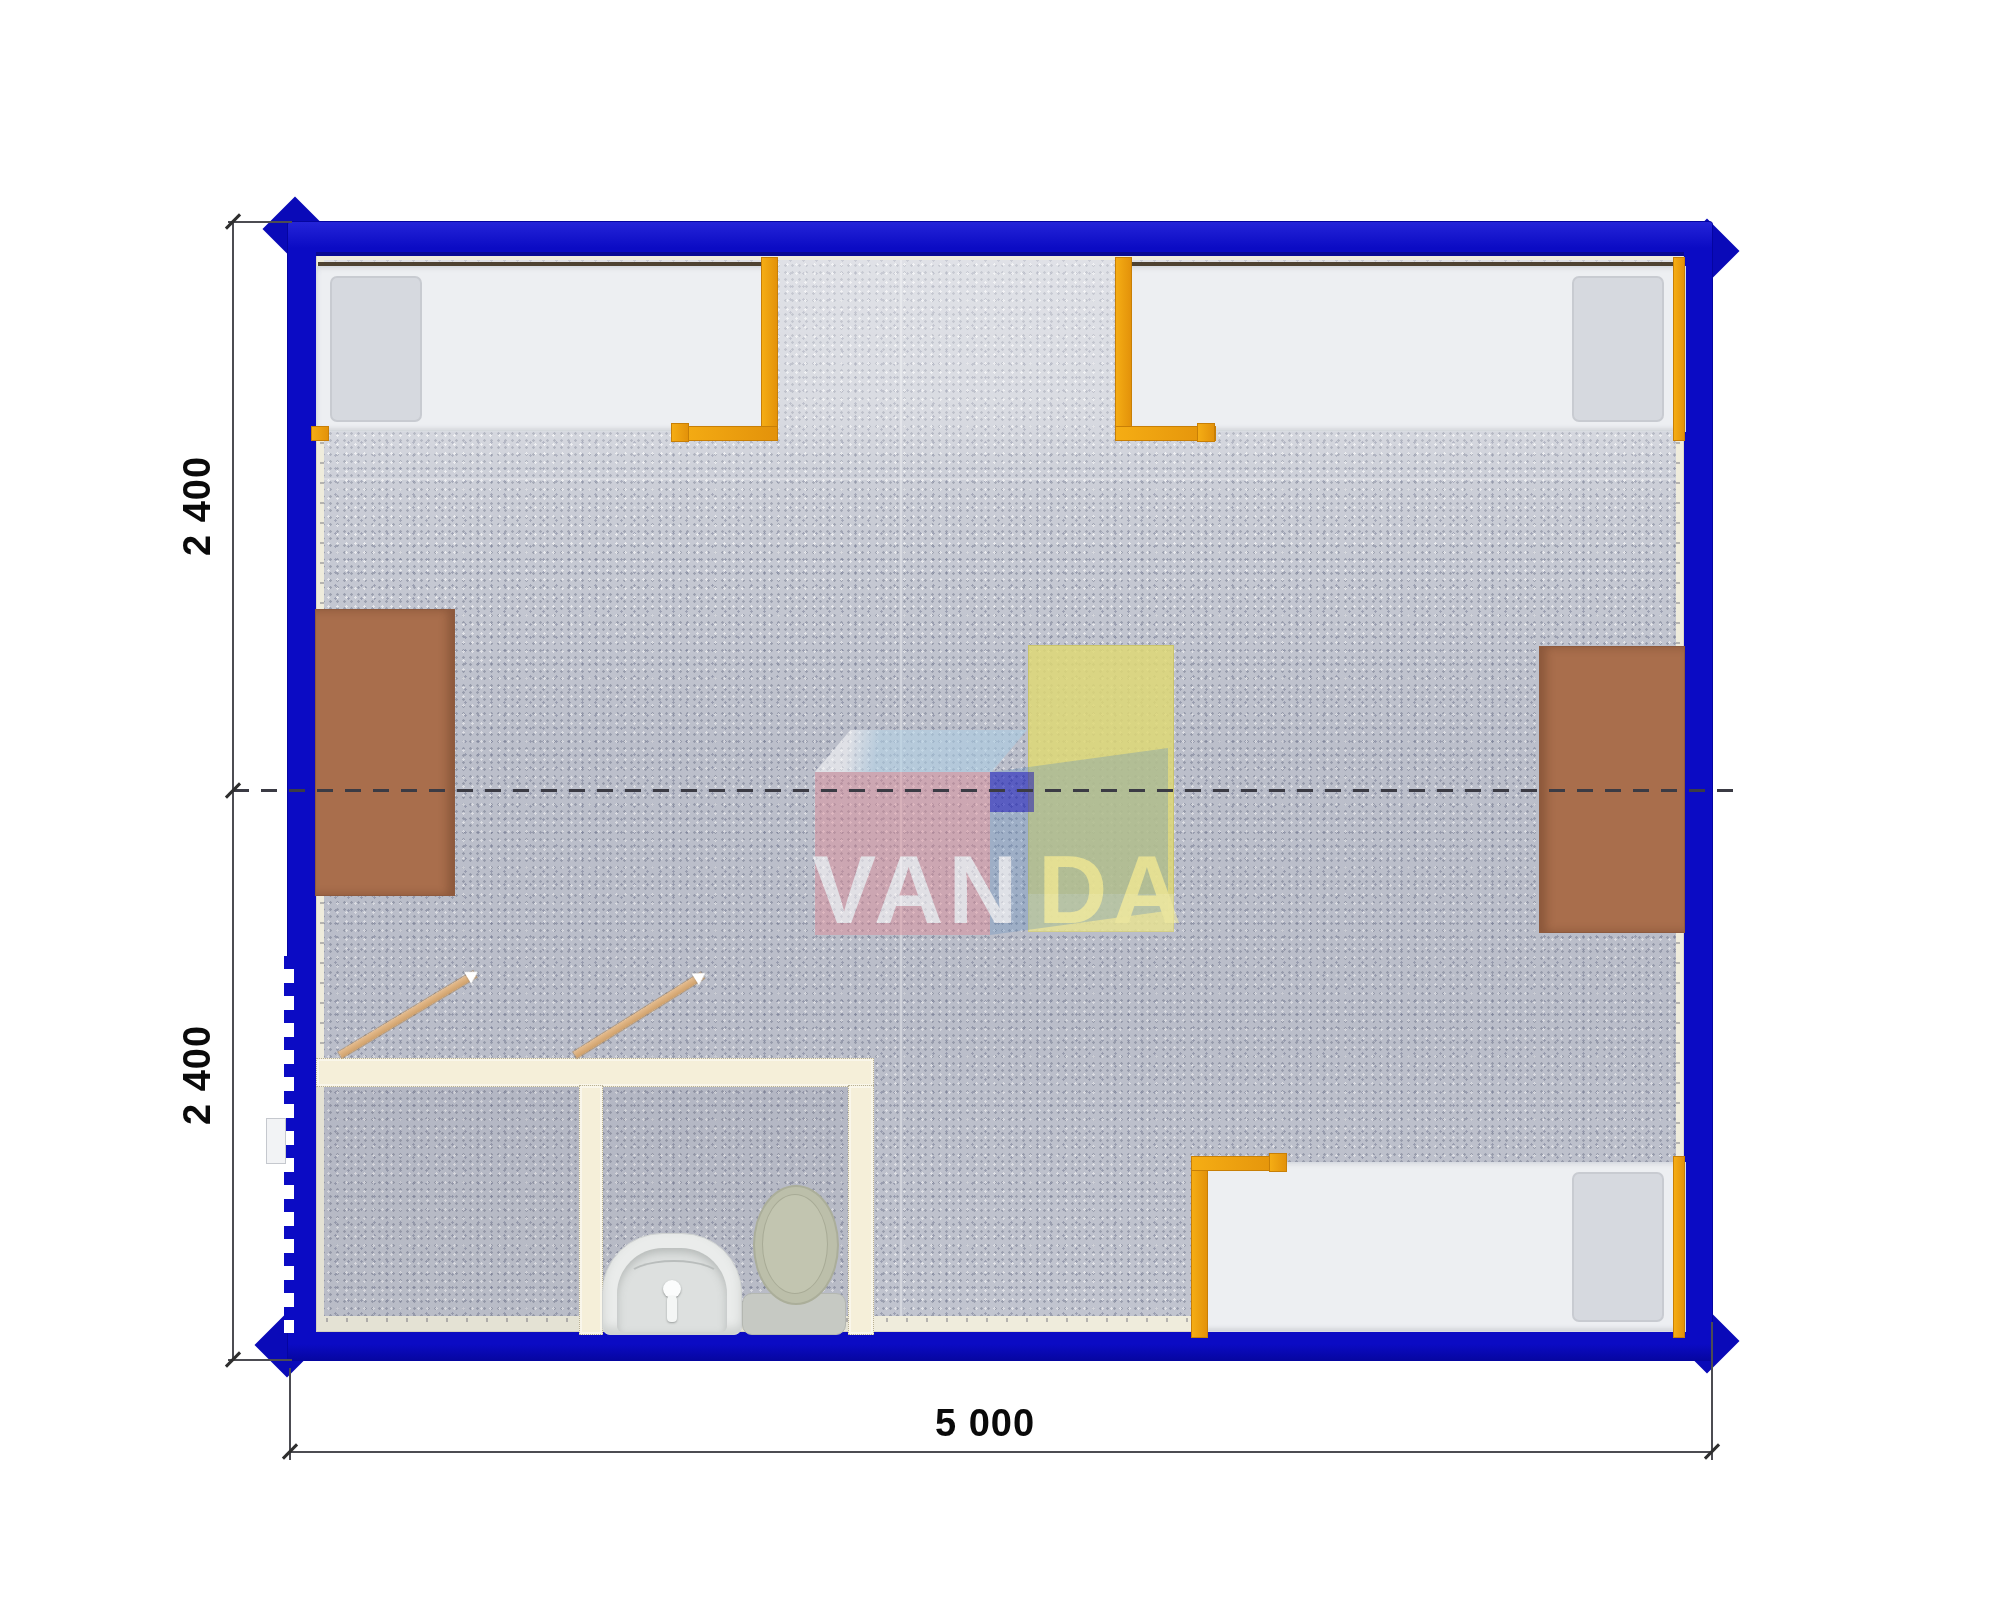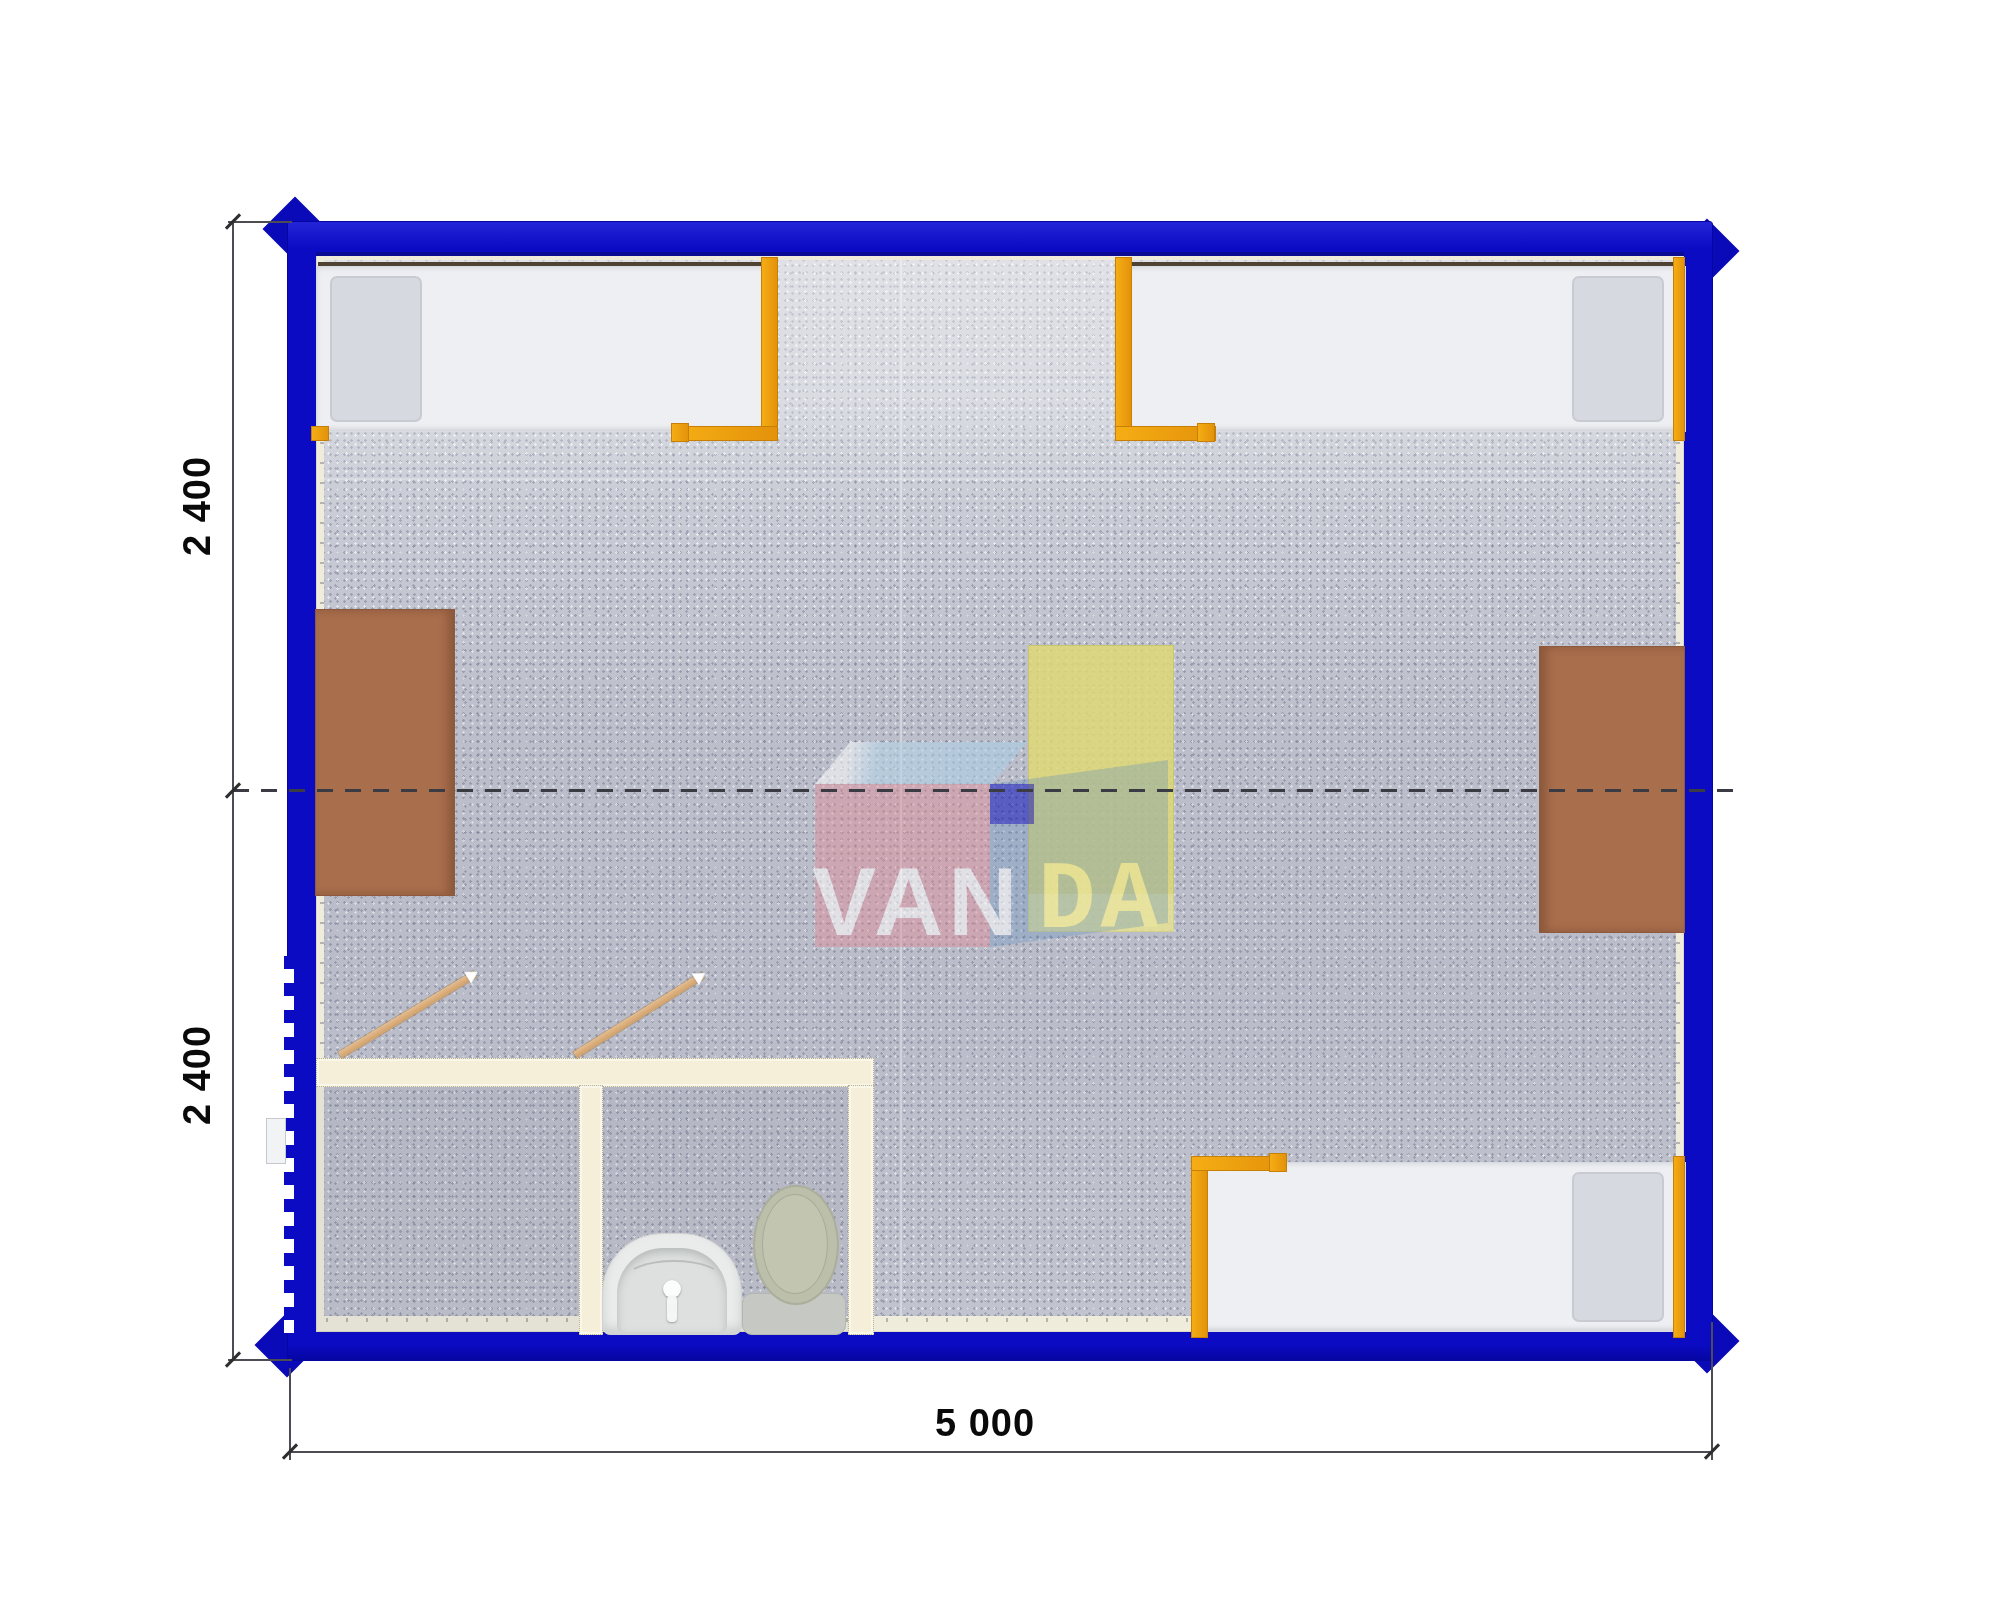--- a/index.html
+++ b/index.html
@@ -153,27 +153,27 @@
   <div class="abs doorstrip" style="left:342px;top:1051px;width:157px;transform:rotate(-31deg);">
     <span class="doortip"></span>
   </div>
   <div class="abs doorstrip" style="left:577px;top:1051px;width:150px;transform:rotate(-32deg);">
     <span class="doortip"></span>
   </div>
 
   <div class="abs walldash" style="left:284px;top:956px;width:10px;height:377px;"></div>
   <div class="abs doorleaf" style="left:266px;top:1118px;width:18px;height:44px;"></div>
 
-  <div class="abs wm" style="left:0;top:12px;width:2000px;height:1544px;">
+  <div class="abs wm" style="left:0;top:0;width:2000px;height:1544px;">
     <div class="abs wm-top" style="left:815px;top:730px;width:212px;height:42px;"></div>
     <div class="abs wm-side" style="left:990px;top:748px;width:178px;height:187px;"></div>
     <div class="abs wm-front" style="left:815px;top:772px;width:175px;height:163px;"></div>
     <div class="abs wm-square" style="left:990px;top:772px;width:44px;height:40px;"></div>
     <div class="abs wmtext van" style="left:812px;top:842px;width:230px;">VAN</div>
-    <div class="abs wmtext da" style="left:1038px;top:842px;width:180px;font-family:Liberation Mono, monospace;">DA</div>
+    <div class="abs wmtext da" style="left:1038px;top:842px;width:180px;">DA</div>
   </div>
 
   <div class="abs centerdash" style="left:233px;top:789px;width:1512px;"></div>
 
   <div class="abs dimline" style="left:232px;top:222px;width:2px;height:1138px;"></div>
   <div class="abs dimline" style="left:228px;top:221px;width:64px;height:2px;"></div>
   <div class="abs dimline" style="left:228px;top:1359px;width:64px;height:2px;"></div>
   <div class="abs dimtick" style="left:223px;top:220px;"></div>
   <div class="abs dimtick" style="left:223px;top:789px;"></div>
   <div class="abs dimtick" style="left:223px;top:1358px;"></div>

